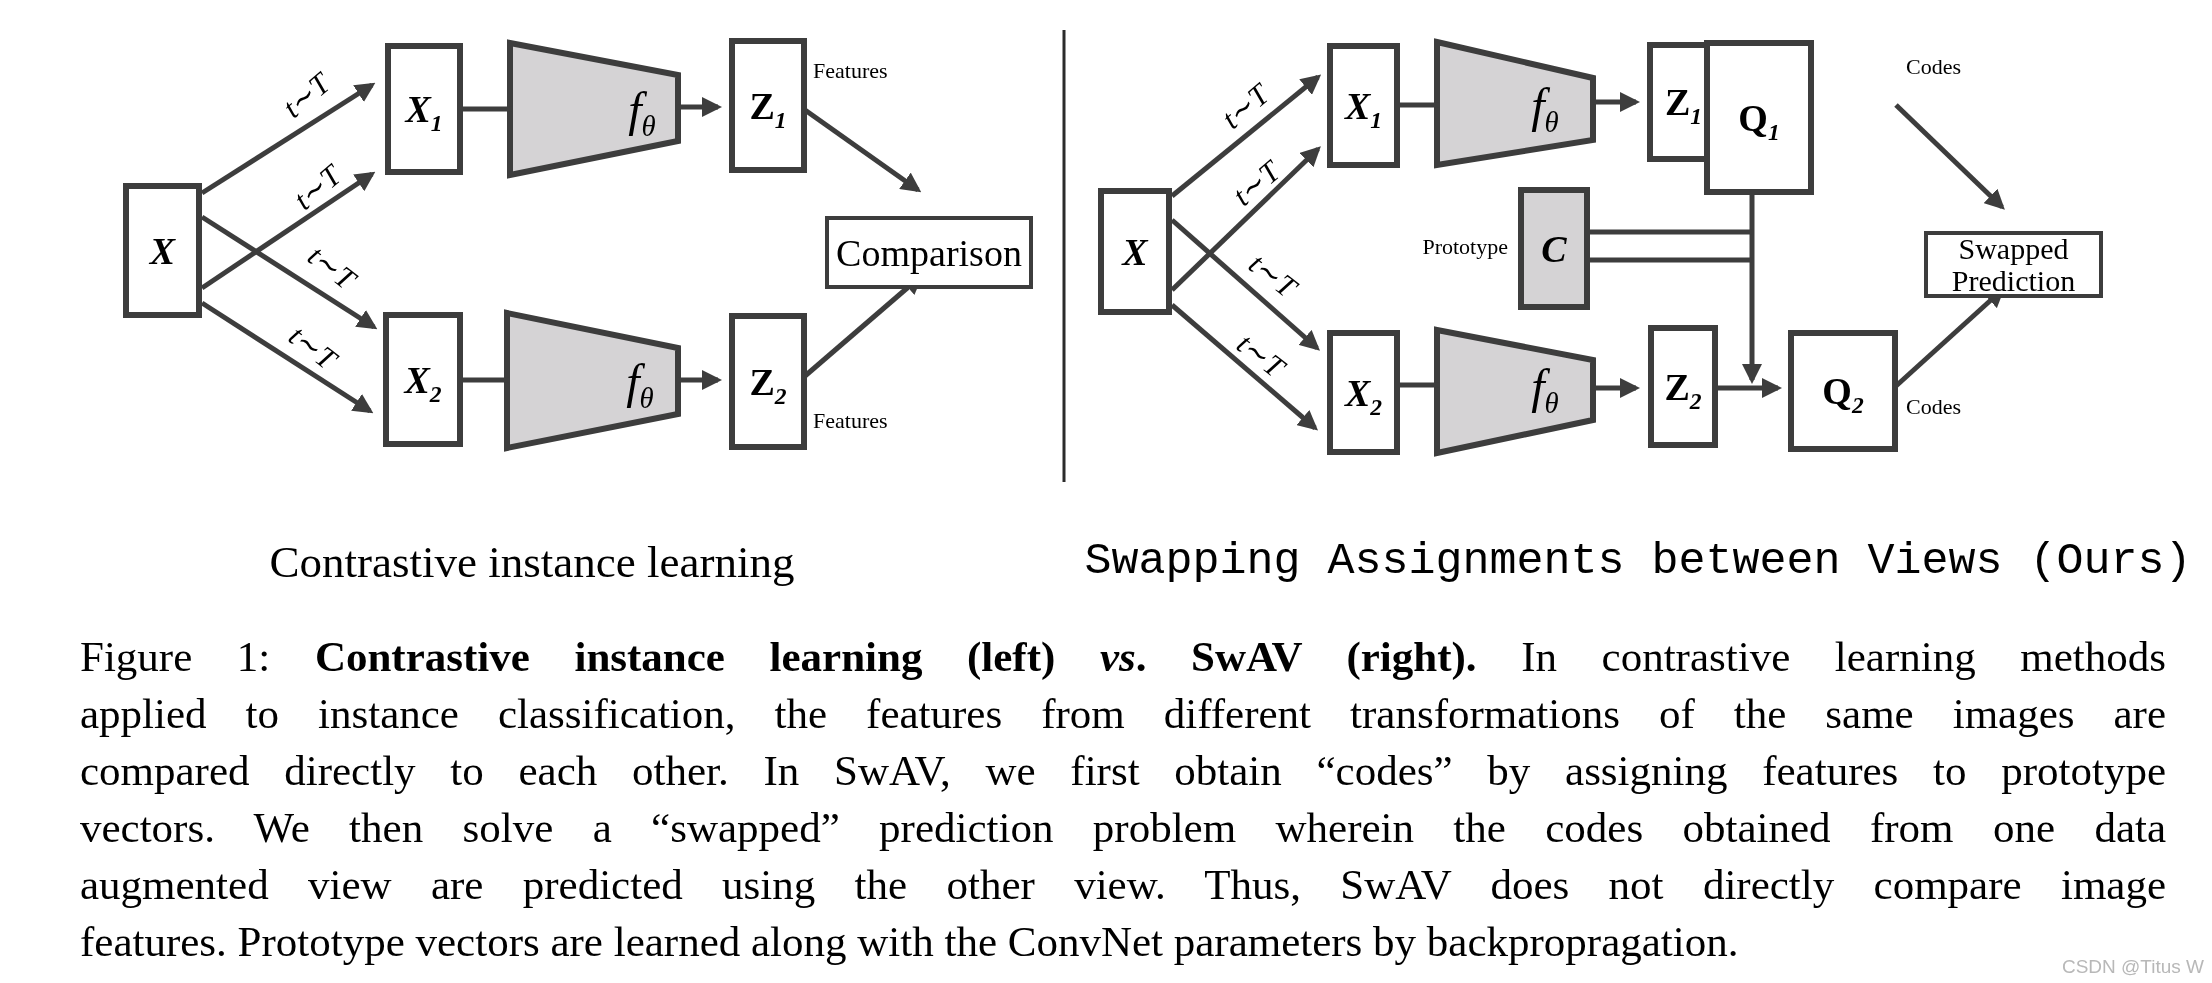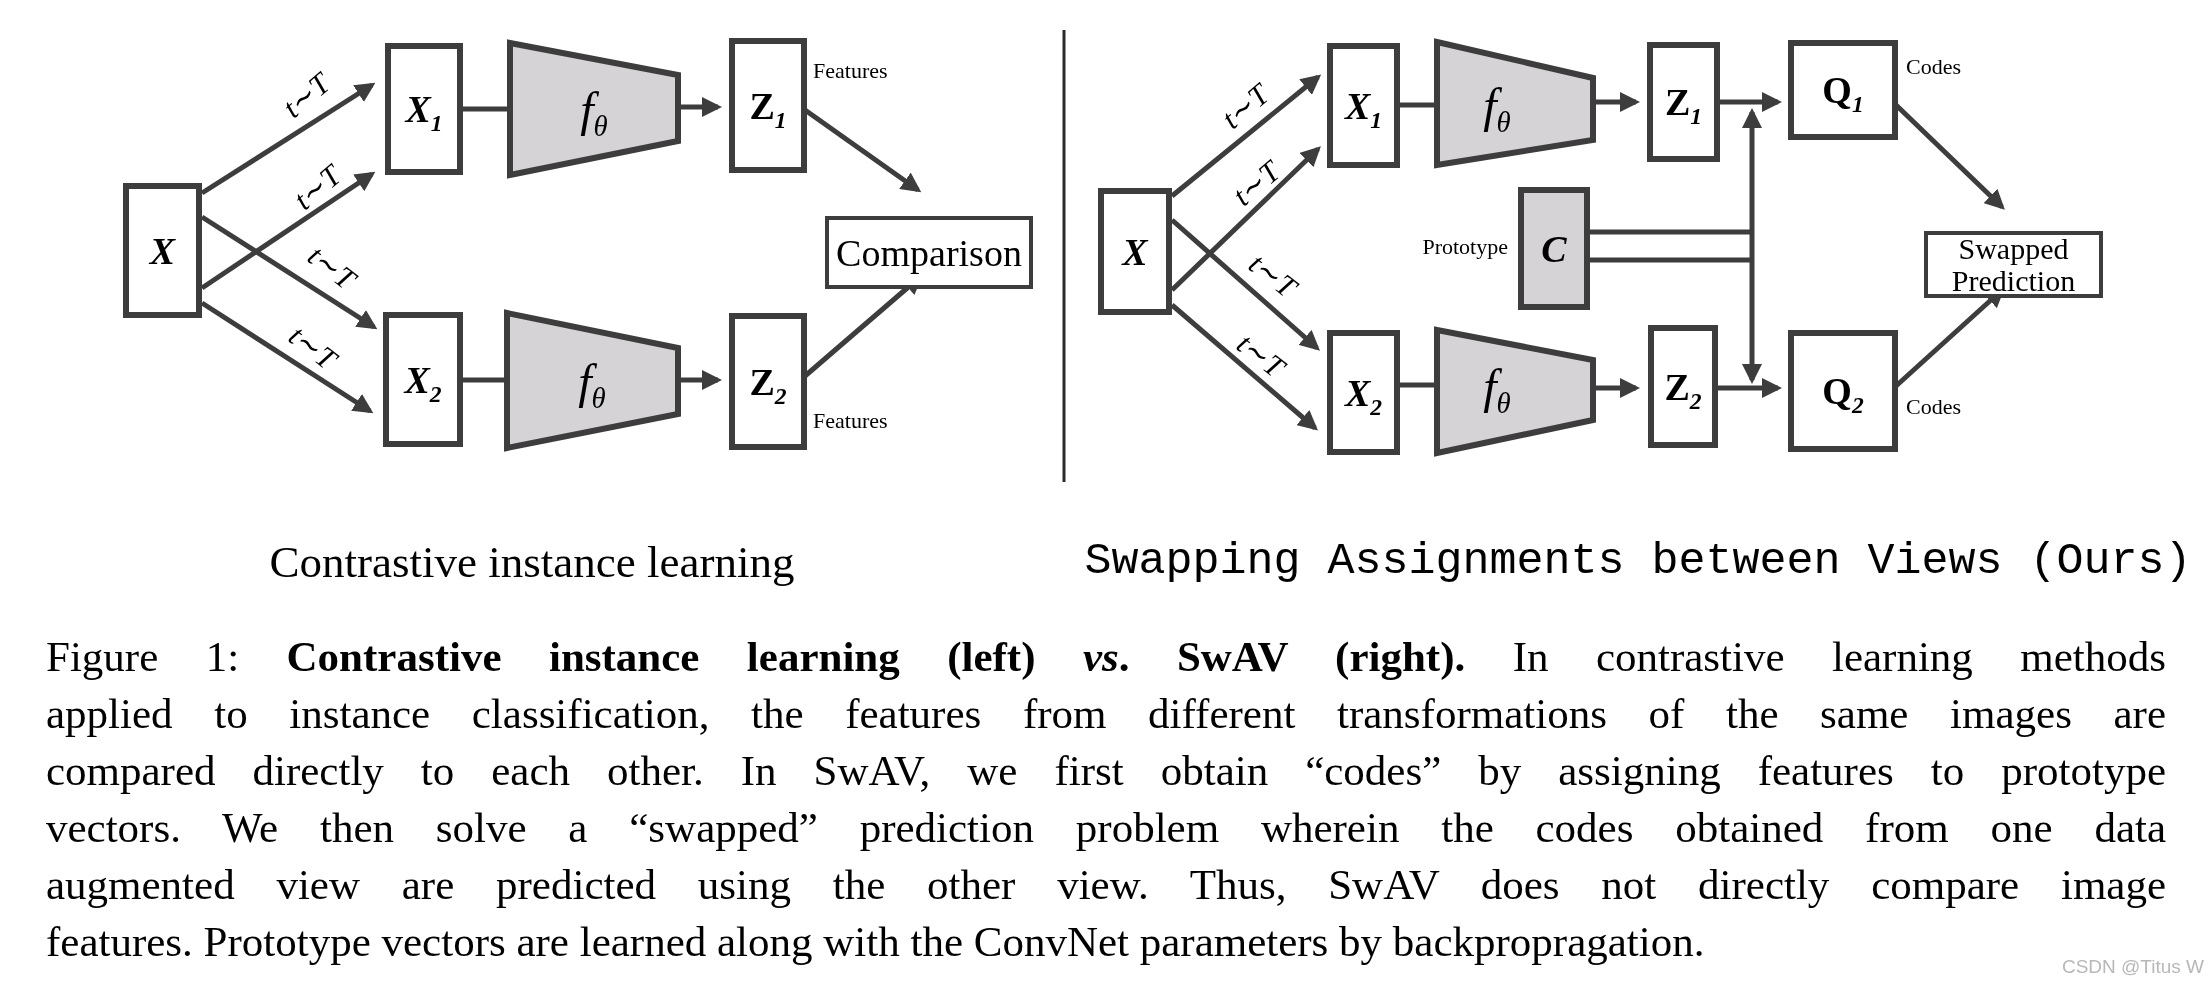--- a/index.html
+++ b/index.html
@@ -26,27 +26,27 @@
   #box-z1-l{left:729px;top:38px;width:78px;height:135px;}
   #box-z2-l{left:729px;top:313px;width:78px;height:137px;}
   #box-comparison{left:825px;top:200px;width:208px;height:73px;font-size:38px;}
   
   #box-x-r{left:1098px;top:188px;width:74px;height:127px;}
   #box-x1-r{left:1327px;top:43px;width:73px;height:125px;}
   #box-x2-r{left:1327px;top:330px;width:73px;height:125px;}
   #box-c{left:1518px;top:187px;width:72px;height:123px;}
   #box-z1-r{left:1647px;top:42px;width:73px;height:120px;}
   #box-z2-r{left:1648px;top:325px;width:70px;height:123px;}
-  #box-q1{left:1788px;top:40px;width:110px;height:100px;}
+  #box-q1{left:1704px;top:40px;width:110px;height:155px;}
   #box-q2{left:1788px;top:330px;width:110px;height:122px;}
   #box-swapped{left:1924px;top:215px;width:179px;height:67px;font-size:30px;
                line-height:32px;text-align:center;flex-direction:column;}
 
   .fenc{position:absolute;transform:translate(-50%,-50%);font-size:48px;font-style:italic;
-        white-space:nowrap;}
+        white-space:nowrap;margin-left:48px;}
   .fenc sub{font-size:0.6em;font-style:italic;line-height:0;}
   #f1-l{left:594px;top:109px;} #f2-l{left:592px;top:381px;}
   #f1-r{left:1497px;top:105px;} #f2-r{left:1497px;top:386px;}
 
   .sidelab{position:absolute;font-size:22px;white-space:nowrap;}
   #features-top{left:813px;top:58px;}
   #features-bottom{left:813px;top:408px;}
   #codes-top{left:1906px;top:54px;}
   #codes-bottom{left:1906px;top:394px;}
   #prototypes{left:1330px;top:234px;width:178px;text-align:right;}
@@ -59,21 +59,21 @@
   .t1r{left:1245px;top:106px;transform:translate(-50%,-50%) rotate(-40deg);}
   .t2r{left:1256px;top:183px;transform:translate(-50%,-50%) rotate(-40deg);}
   .t3r{left:1273px;top:275px;transform:translate(-50%,-50%) rotate(38deg);}
   .t4r{left:1261px;top:355px;transform:translate(-50%,-50%) rotate(38deg);}
 
   .half-caption{position:absolute;top:536px;font-size:45px;text-align:center;white-space:nowrap;}
   #caption-left{left:0;width:1064px;}
   #caption-right{left:1064px;width:1148px;font-family:Liberation Mono, monospace;}
 
   #figure-caption{position:absolute;left:46px;top:628px;width:2120px;font-size:43px;}
-  #figure-caption .cl{line-height:57px;text-align:justify;text-align-last:justify;}
+  #figure-caption .cl{line-height:57px;text-align:justify;text-align-last:justify;margin-left:34px;}
   #figure-caption .cl.last{text-align-last:left;}
 
   #watermark{position:absolute;right:8px;top:956px;font-size:19px;color:#b8b8b8;
              font-family:"Liberation Sans","DejaVu Sans",sans-serif;}
 </style>
 </head>
 <body>
 
 <div id="page">
   <div id="diagram">

